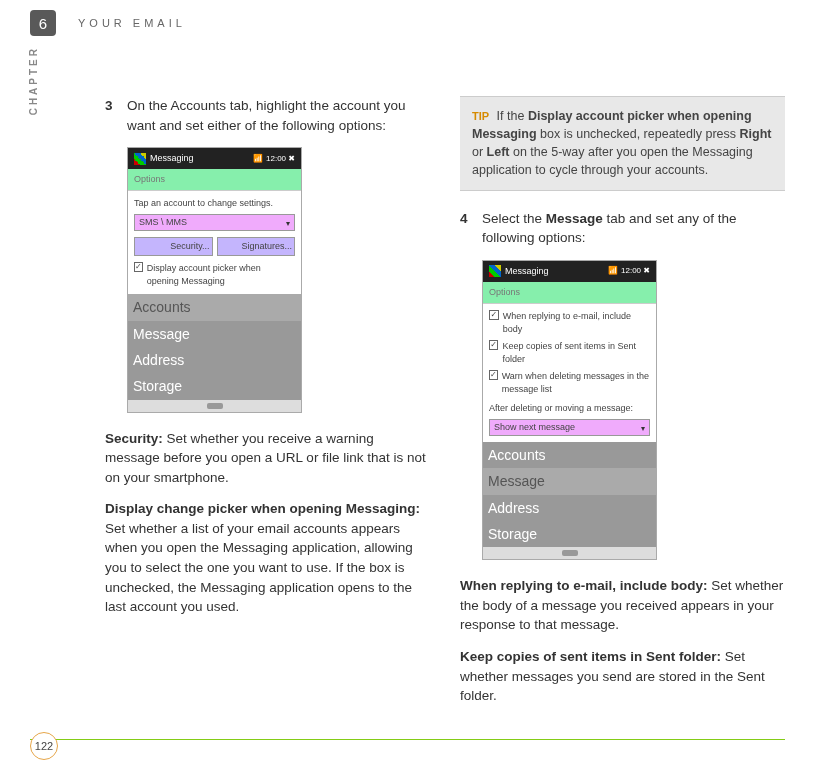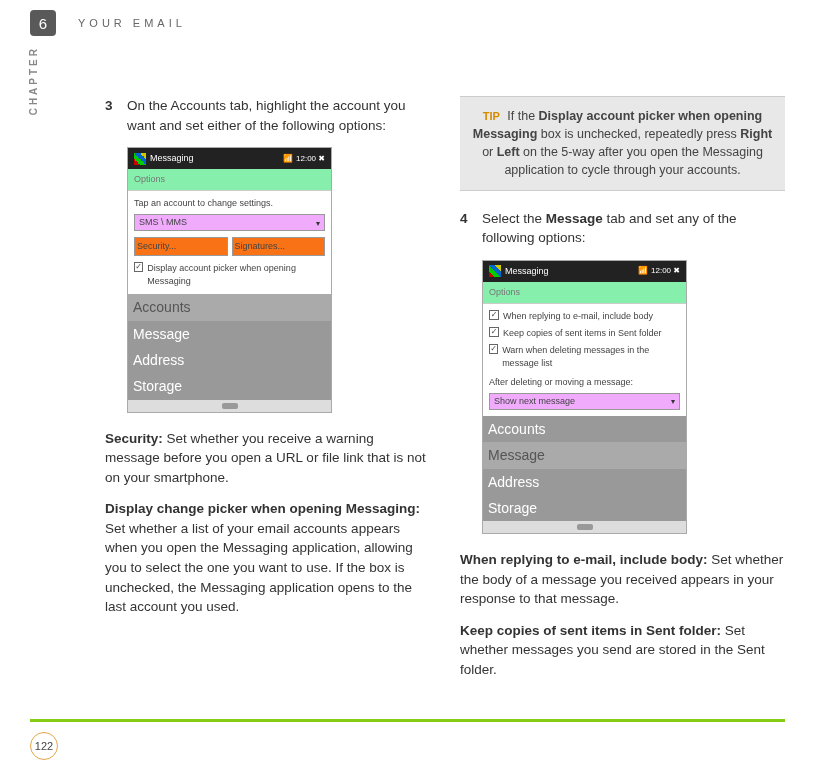--- a/index.html
+++ b/index.html
@@ -71,21 +71,21 @@
       margin-bottom: 12px;
     }
     .step-num {
       font-weight: bold;
       min-width: 10px;
     }
     .step-body { flex: 1; }
     .para { margin-bottom: 12px; }
     .b { font-weight: bold; }
     .mock-phone {
-      width: 205px;
+      width: 175px;
       margin: 10px 0 16px 22px;
       border: 1px solid #aaa;
       background: #e8e8e8;
       font-size: 9px;
       color: #444;
     }
     .mock-titlebar {
       background: #222;
       color: #fff;
       padding: 4px 6px;
@@ -101,50 +101,49 @@
     .mock-label { padding: 4px 6px; background: #86efac; color:#777; border-bottom:1px solid #ccc;}
     .mock-inner { padding: 6px; background: #fff; }
     .mock-row { margin-bottom: 4px; }
     .mock-select {
       border: 1px solid #999; padding: 1px 4px; background: #f0abfc; display: flex;
       justify-content: space-between; align-items: flex-end;
     }
     .mock-select .arrow { font-size: 8px; color:#333; }
     .mock-buttons { display: flex; gap: 4px; margin: 6px 0; }
     .mock-btn {
-      flex:1; border:1px solid #999; background:#f97316; text-align:left; padding:2px;
+      flex:1; border:1px solid #999; background:#c4b5fd; text-align:right; padding:2px;
     }
     .mock-check { display:flex; gap:4px; align-items:flex-start; }
     .mock-checkbox { width:10px; height:10px; border:1px solid #666; display:flex; align-items:center; justify-content:center; font-size:8px; line-height:8px;}
     .mock-tabs {
       display:flex; background:#999; color:#fff; font-size:14px; padding:0;flex-direction:column;
     }
     .mock-tab { padding:3px 5px; }
     .mock-tab.dim { background:#aaa; color:#555;}
     .mock-bottombar { background:#ddd; height:12px; position:relative;}
     .mock-bottombar::after{content:"";position:absolute;left:50%;top:3px;width:16px;height:6px;background:#999;transform:translateX(-50%);border-radius:2px;}
     .tip-box {
       background: #e8e8e8;
       padding: 10px 12px;
       font-size: 12.5px;
       line-height: 1.45;
       color: #444;
       margin-bottom: 18px;
       border-top: 1px solid #ccc;
       border-bottom: 1px solid #ccc;
-      text-align: center;
     }
     .tip-label { color: #d68a00; font-weight: bold; font-size: 11px; margin-right:4px;}
     .footer {
       position: absolute;
       left: 30px;
       right: 40px;
       bottom: 18px;
-      border-top: 3px solid #84cc16;
-      padding-top: 22px;
+      border-top: 1px solid #84cc16;
+      padding-top: 4px;
       display: flex;
       align-items: center;
     }
     .page-circle {
       width: 28px; height: 28px;
       border: 1px solid #e6a64a;
       border-radius: 50%;
       display: flex; align-items: center; justify-content: center;
       font-size: 11px; color: #444;
       margin-right: 16px;

